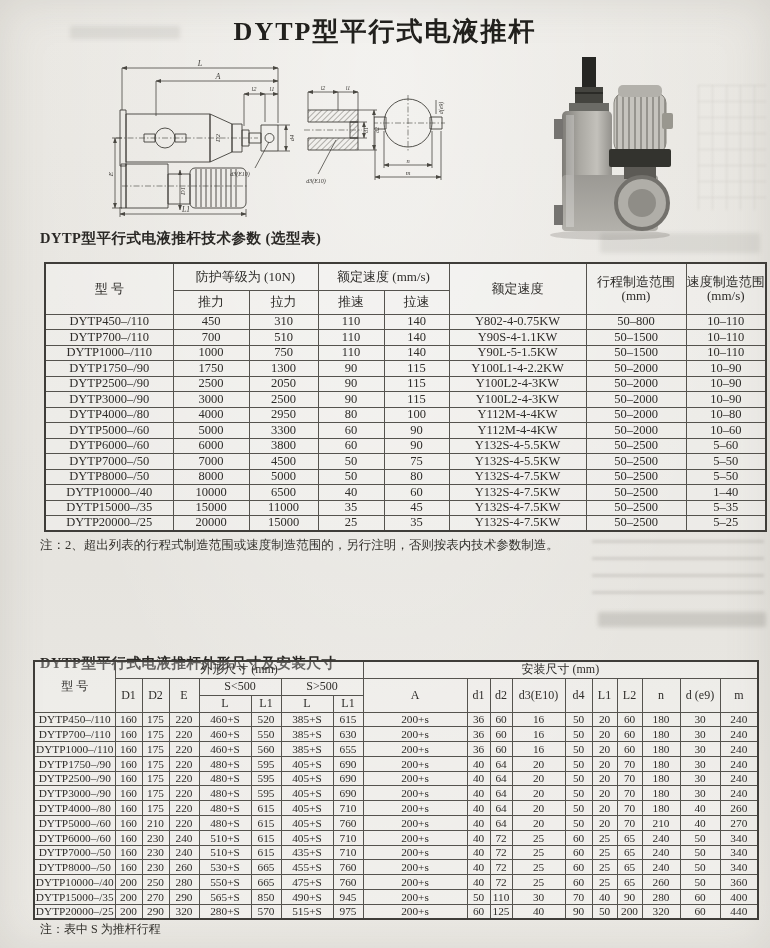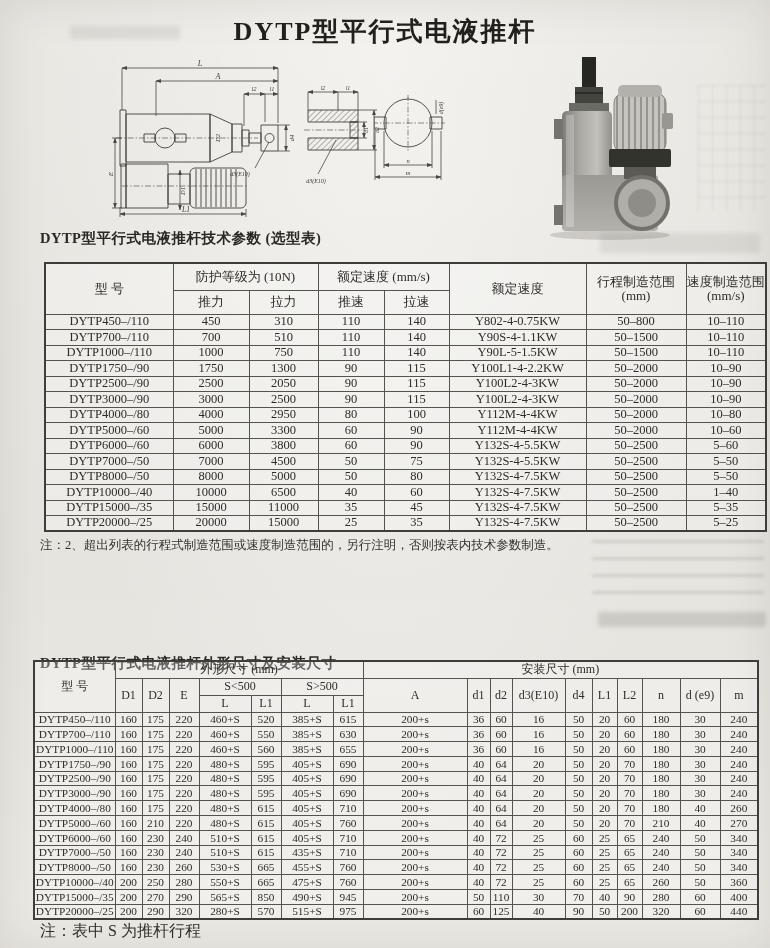--- a/index.html
+++ b/index.html
@@ -34,21 +34,21 @@
   .t1 tbody tr{height:15.5px;}
   .t2{left:33px;top:660px;width:724px;height:260px;}
   .t2 th{font-size:12px;}
   .t2 td{font-size:11.3px;}
   .t2 thead tr{height:17px;}
   .t2 tbody tr{height:14.8px;}
 
   .notes{position:absolute;left:40px;top:536px;width:700px;font-size:12.5px;line-height:18.6px;color:#32302b;}
   .note-prefix{position:absolute;left:0;top:0;}
   .note-item{margin-left:25px;padding-left:15px;text-indent:-15px;}
-  .footnote{position:absolute;left:40px;top:921px;font-size:16px;color:#32302b;}
+  .footnote{position:absolute;left:40px;top:921px;font-size:12px;color:#32302b;}
 
   .fig{position:absolute;}
   #fig-main{left:108px;top:60px;}
   #fig-section{left:302px;top:84px;}
   #fig-flange{left:374px;top:90px;}
   #fig-photo{left:538px;top:57px;}
   .fig text{font-family:"Liberation Serif","DejaVu Serif",serif;fill:#3c3a36;font-style:italic;}
   .fig line,.fig rect,.fig path,.fig circle,.fig polygon{vector-effect:non-scaling-stroke;}
 
   .ghost{position:absolute;pointer-events:none;}

